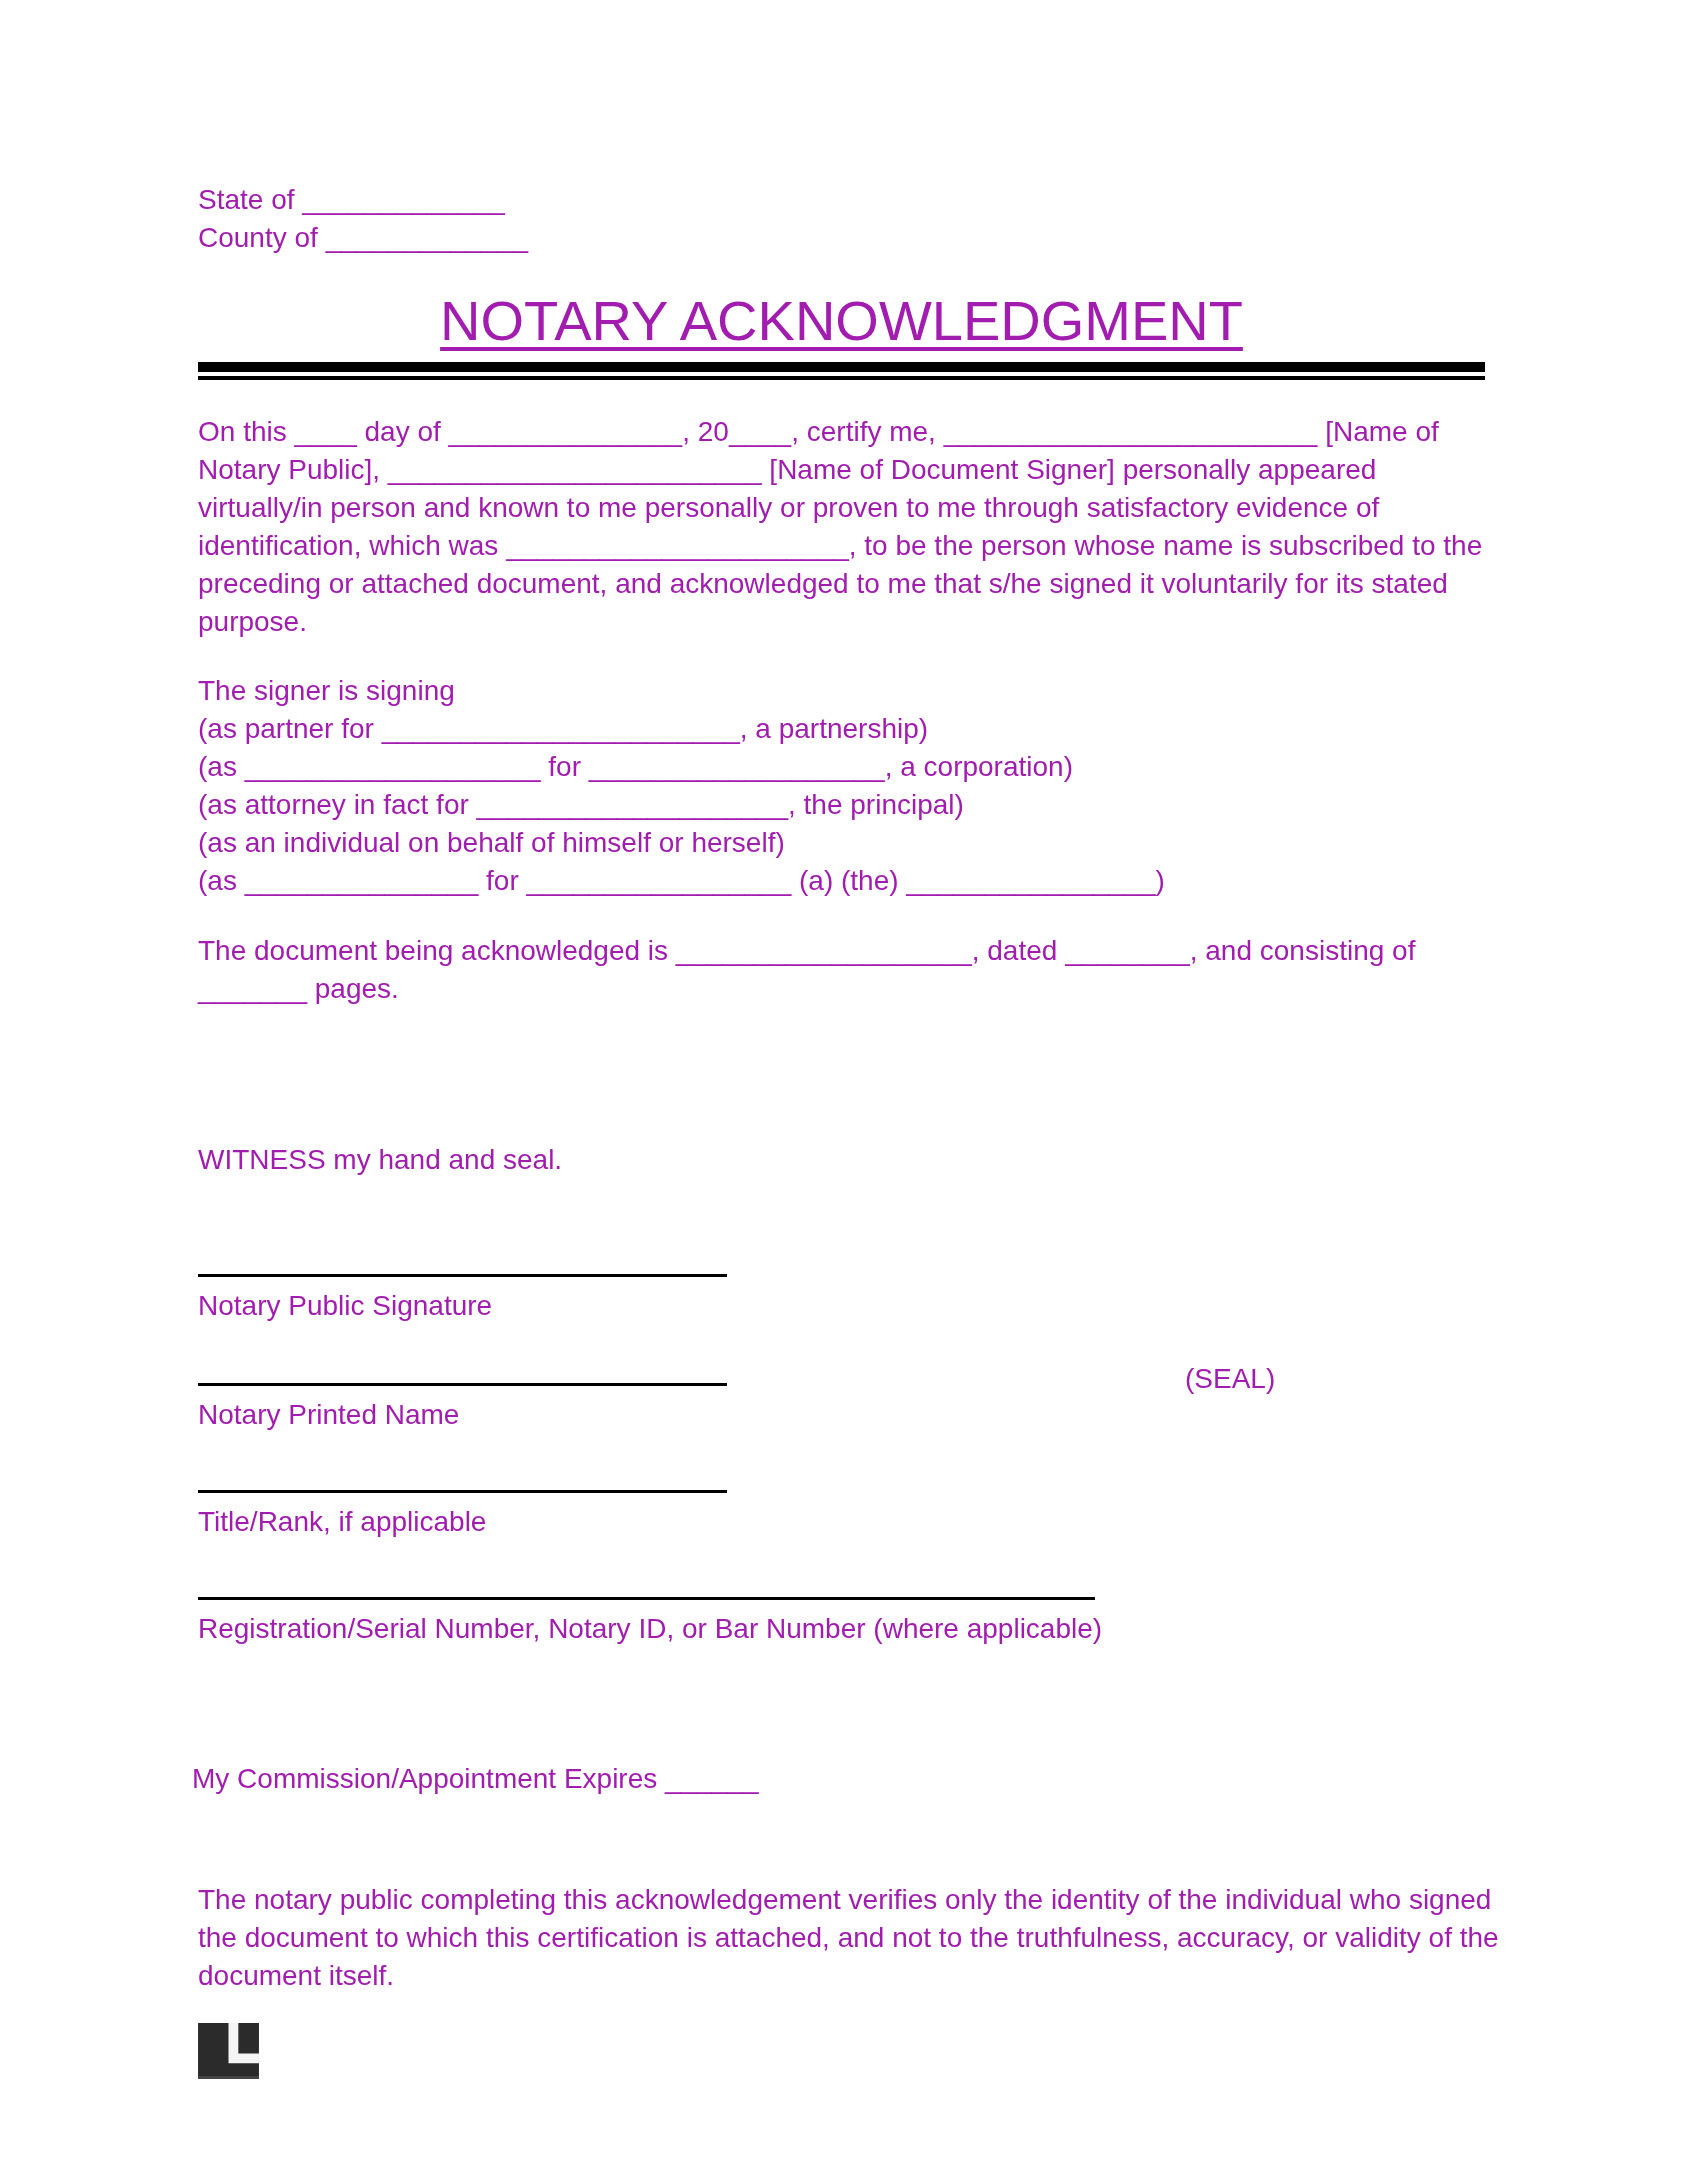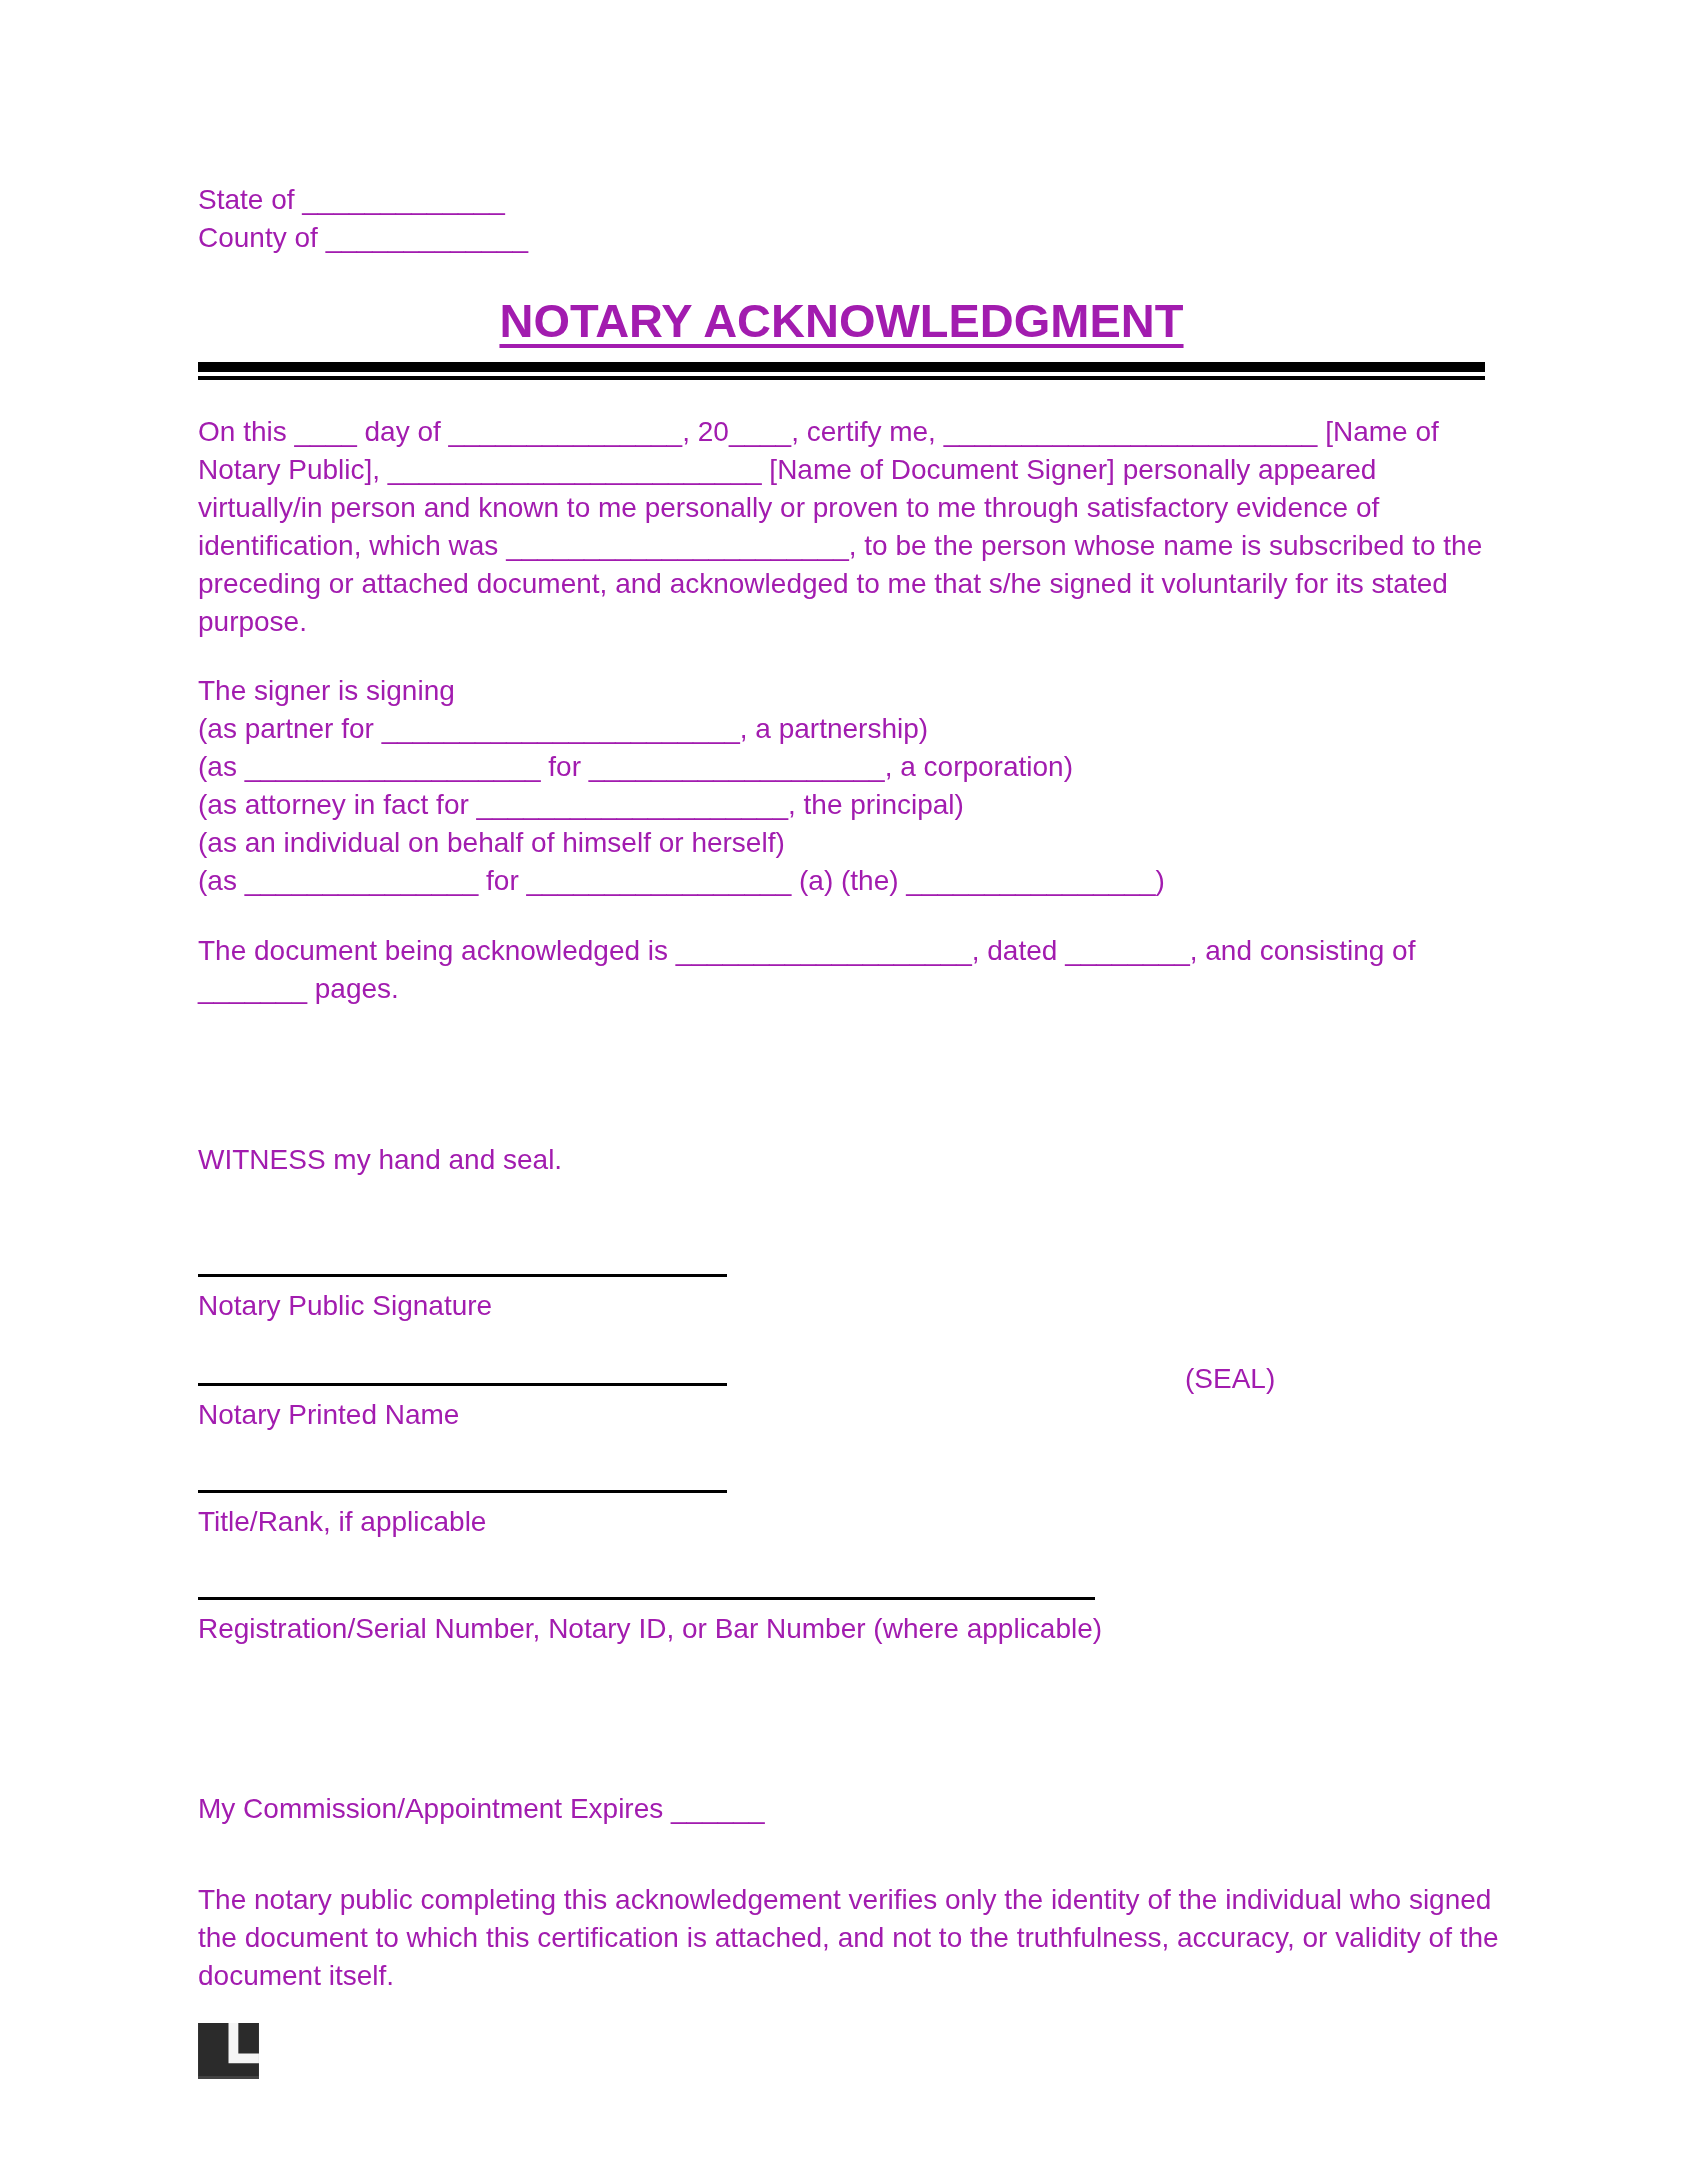--- a/index.html
+++ b/index.html
@@ -18,22 +18,22 @@
     color: #a21caf;
     overflow: hidden;
   }
   .abs { position: absolute; }
   .tline { white-space: nowrap; }
   .doc-title {
     left: 198px;
     top: 296px;
     width: 1287px;
     text-align: center;
-    font-size: 47px;
-    font-weight: bold;
+    font-size: 56px;
+    font-weight: normal;
     line-height: 50px;
     letter-spacing: 0px;
   }
   .doc-title span {
     text-decoration: underline;
     text-decoration-thickness: 4px;
     text-underline-offset: 7px;
   }
   .title-rule {
     left: 198px;
@@ -111,21 +111,21 @@
 
   <div class="abs fill-line w-short" style="left:198px; top:1383px;"></div>
   <div class="abs tline" style="left:198px; top:1396px;">Notary Printed Name</div>
 
   <div class="abs fill-line w-short" style="left:198px; top:1490px;"></div>
   <div class="abs tline" style="left:198px; top:1503px;">Title/Rank, if applicable</div>
 
   <div class="abs fill-line w-long" style="left:198px; top:1597px;"></div>
   <div class="abs tline" style="left:198px; top:1610px;">Registration/Serial Number, Notary ID, or Bar Number (where applicable)</div>
 
-  <div class="abs tline" style="left:198px; top:1760px;margin-top:30px;">My Commission/Appointment Expires ______</div>
+  <div class="abs tline" style="left:192px; top:1760px;">My Commission/Appointment Expires ______</div>
 
   <div class="abs" style="left:198px; top:1869px;margin-top:12px;">
     <div class="tline">The notary public completing this acknowledgement verifies only the identity of the individual who signed</div>
     <div class="tline">the document to which this certification is attached, and not to the truthfulness, accuracy, or validity of the</div>
     <div class="tline">document itself.</div>
   </div>
 
   <div class="abs logo">
     <svg width="61" height="56" viewBox="0 0 62 57" xmlns="http://www.w3.org/2000/svg">
       <rect x="0" y="0" width="62" height="57" fill="#2b2b2b"></rect>

